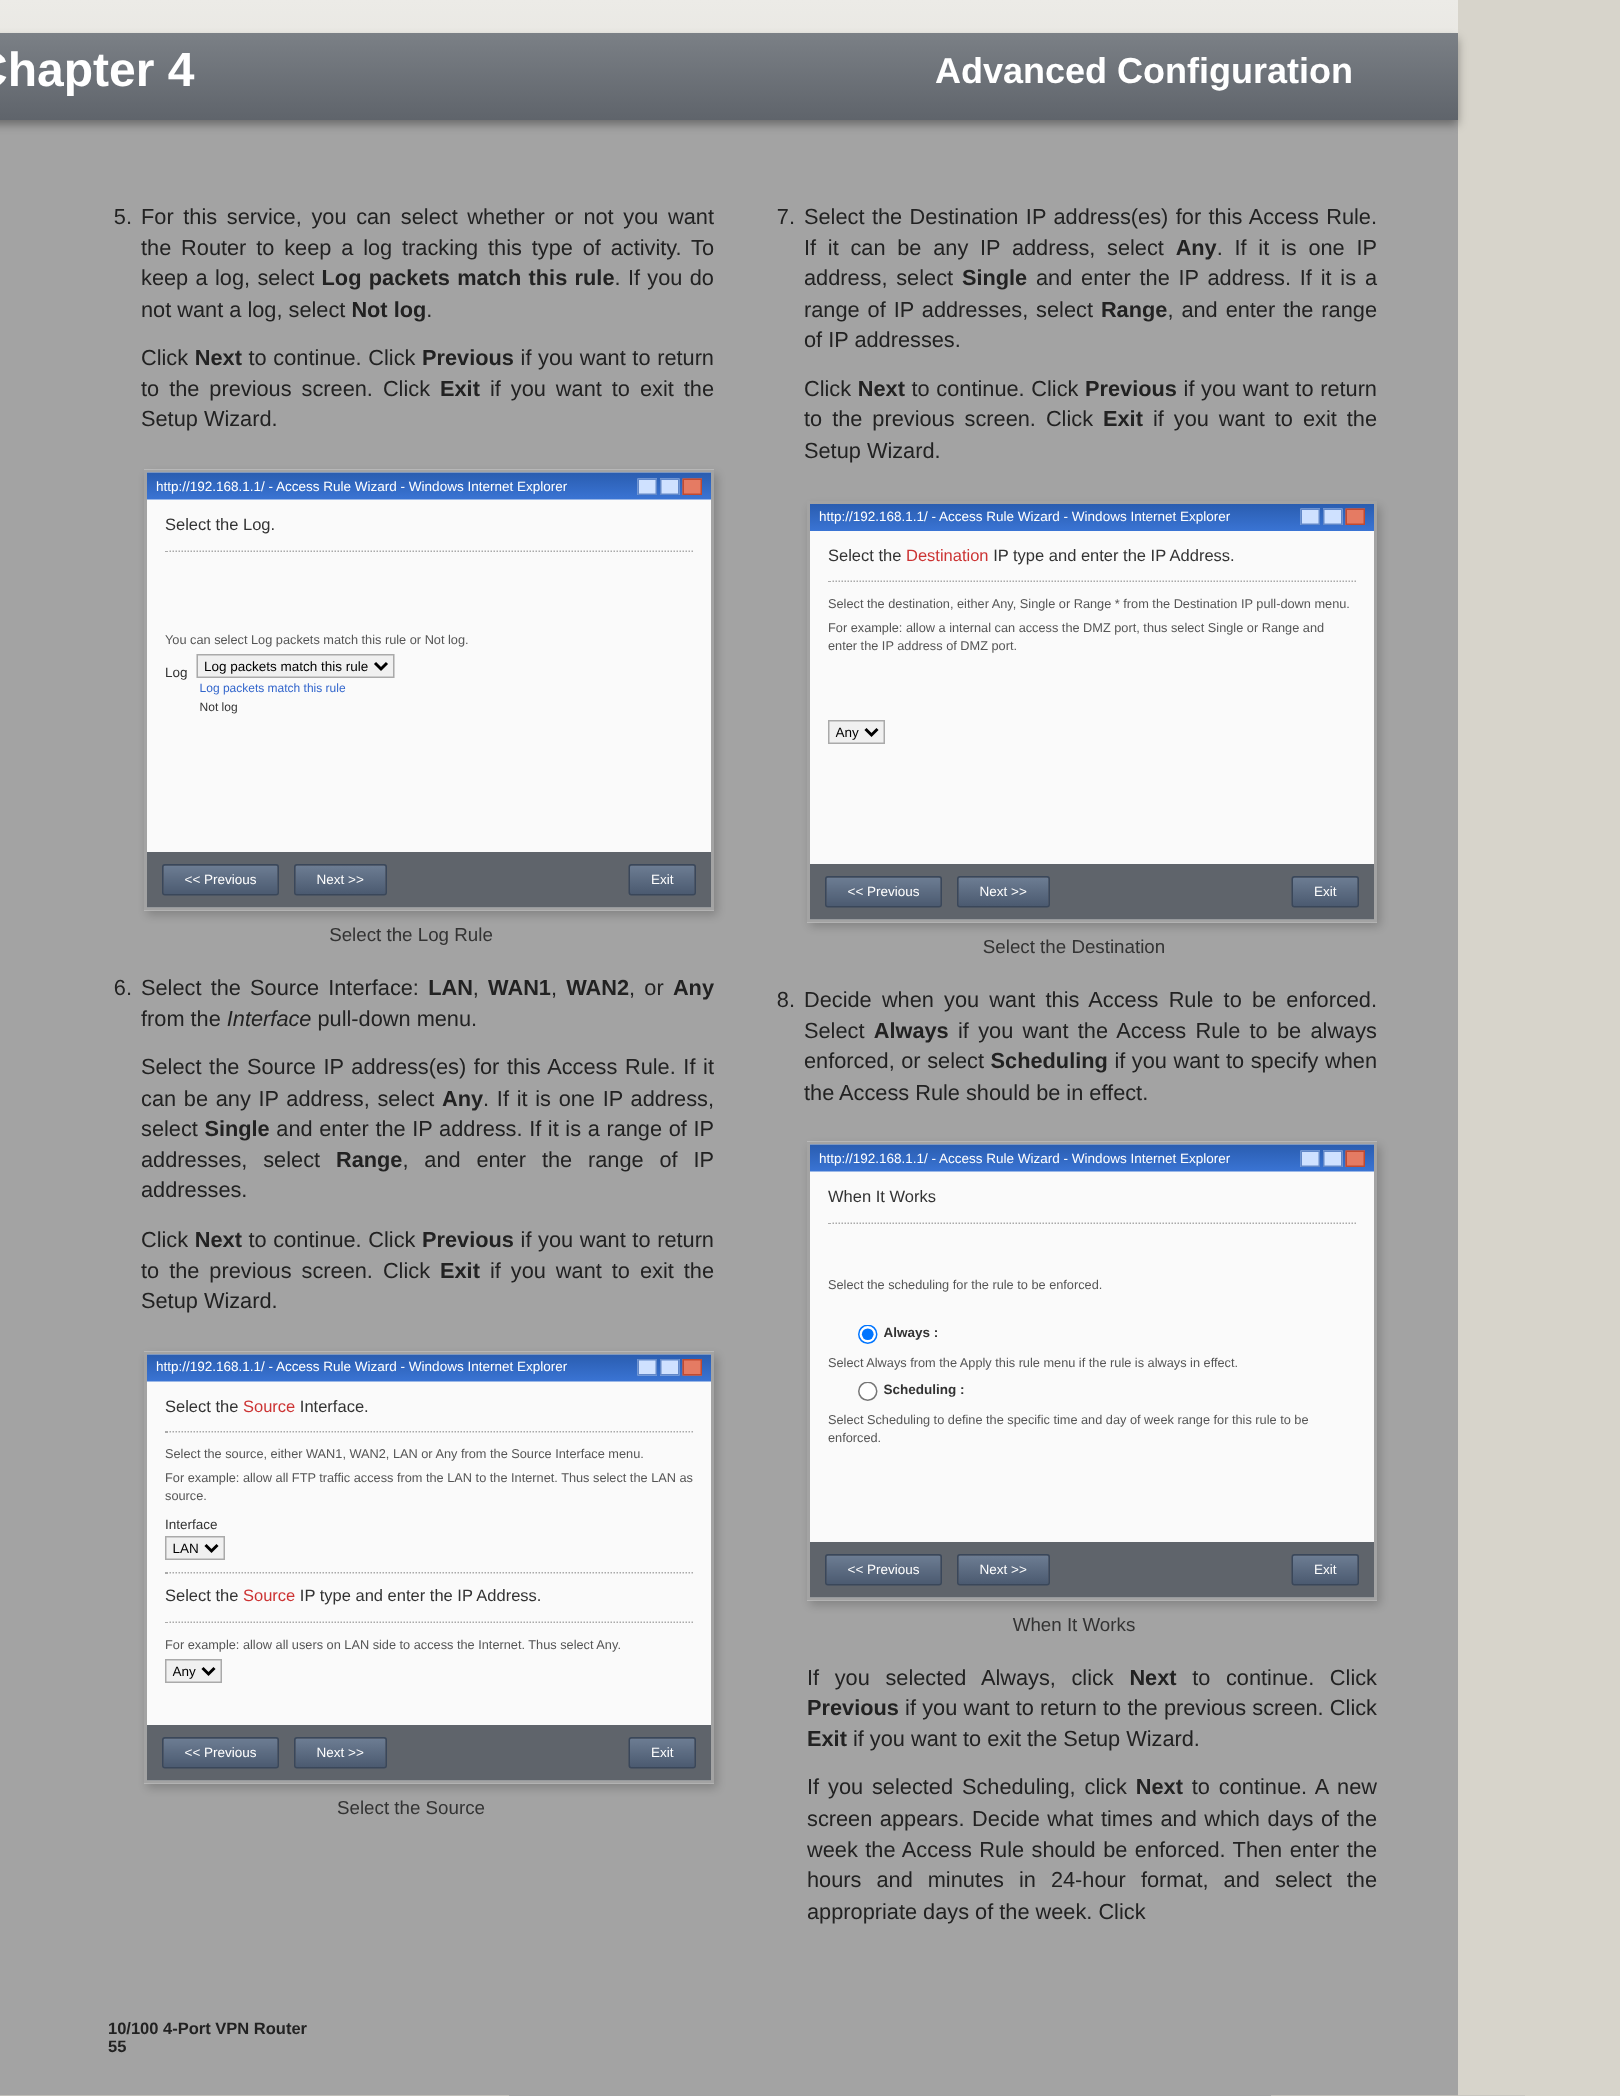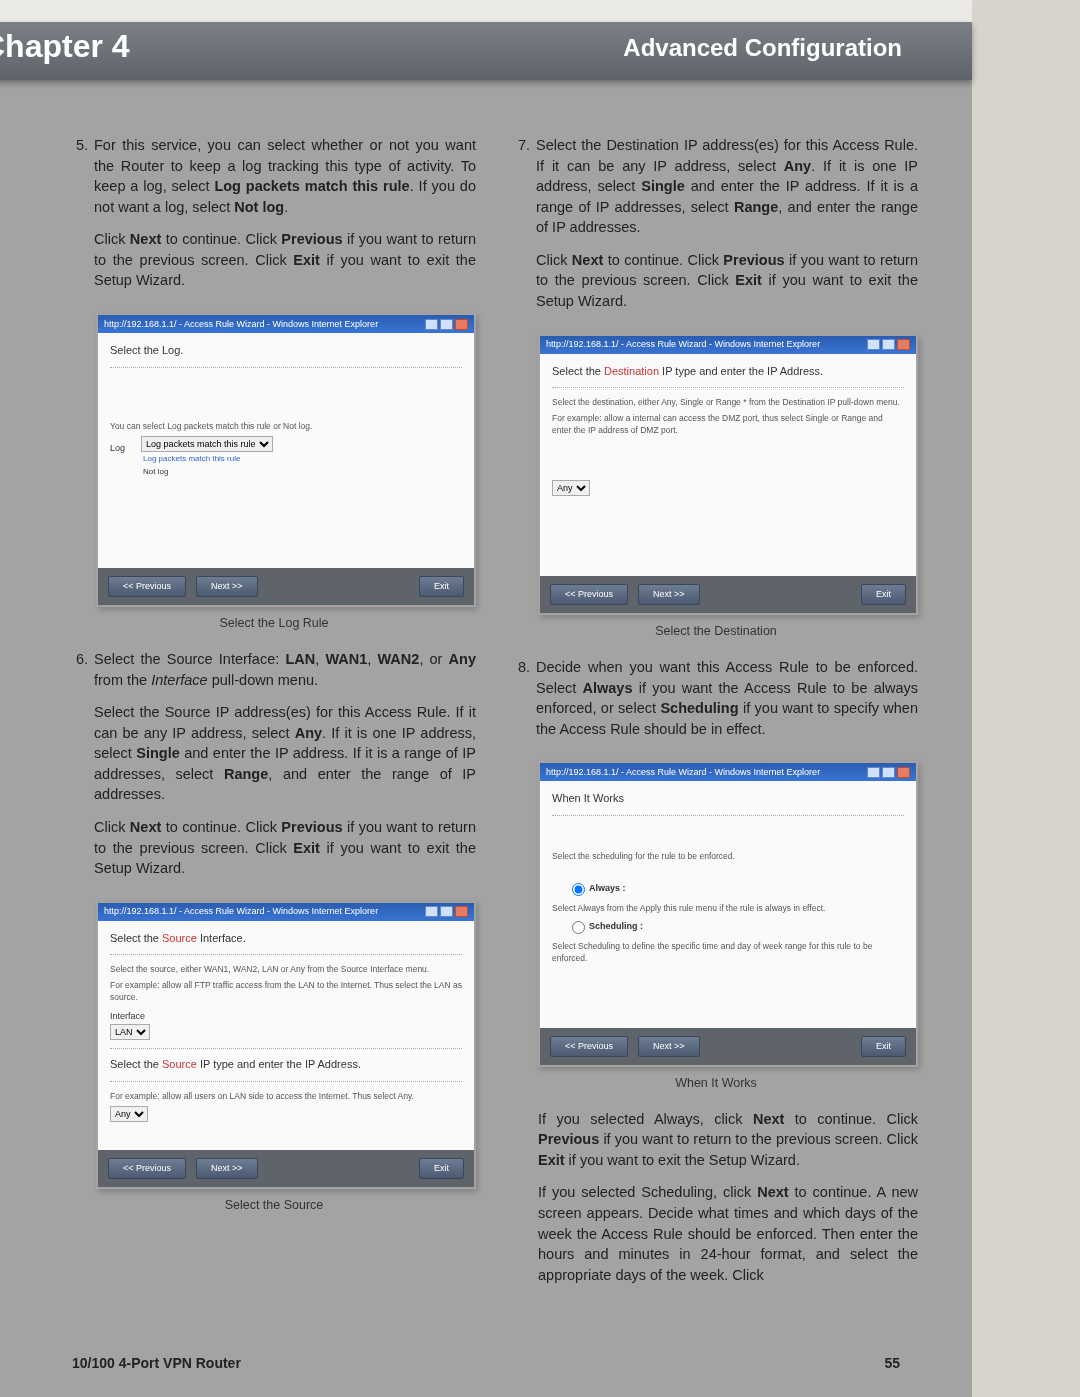--- a/index.html
+++ b/index.html
@@ -28,21 +28,21 @@
   .mock .red { color:#c33; }
   .mock hr.dot { border:none; border-top:1px dotted #aaa; margin:8px 0; }
   .mock .hint { font-size:8.5px; color:#555; margin:4px 0; }
   .mock select { font-size:9px; height:16px; border:1px solid #aaa; background:#f0f0f0; }
   .mock .label { font-size:9px; color:#333; margin:6px 0 2px; }
   .mock .footer { background:#5f646b; padding:8px 10px; display:flex; gap:10px; align-items:center; }
   .mock .footer .spacer { flex:1; }
   .mock .btn { background: linear-gradient(#6d7d93,#4b5a70); color:#fff; font-size:9px; padding:3px 14px; border:1px solid #3a475a; border-radius:2px; cursor:pointer; }
   .mock .radio-row { display:flex; align-items:flex-start; gap:4px; margin:6px 0;padding-left:20px; }
   .mock .radio-row input { margin-top:1px; }
-  .page-footer { position:absolute; bottom:26px; left:72px; right:72px; display:flex; justify-content:space-between; font-size:14px; font-weight:700; color:#222; border-top:0; }
+  .page-footer { position:absolute; bottom:26px; left:72px; right:72px; display:flex; justify-content:space-between; font-size:11px; font-weight:700; color:#222; border-top:0;flex-direction:column; }
 </style>
 </head>
 <body>
 
 <div class="page">
   <div class="header-band">
     <div class="header-dark">
       <div class="chapter">Chapter 4</div>
       <div class="section">Advanced Configuration</div>
     </div>
@@ -66,21 +66,21 @@
               <span></span>
               <span></span>
               <span class="close"></span>
             </span>
         </div>
         <div class="body">
           <div class="heading">Select the Log.</div>
           <hr class="dot">
           <div style="height:40px"></div>
           <div class="hint">You can select Log packets match this rule or Not log.</div>
-          <div style="display:flex;gap:16px;align-items:flex-start">
+          <div style="display:flex;gap:6px;align-items:flex-start">
             <span class="label">Log</span>
             <div>
               <select><option>Log packets match this rule</option></select>
               <div style="font-size:8px;color:#36c;padding:1px 2px">Log packets match this rule</div>
               <div style="font-size:8px;padding:1px 2px">Not log</div>
             </div>
           </div>
           <div style="height:80px"></div>
         </div>
         <div class="footer">

